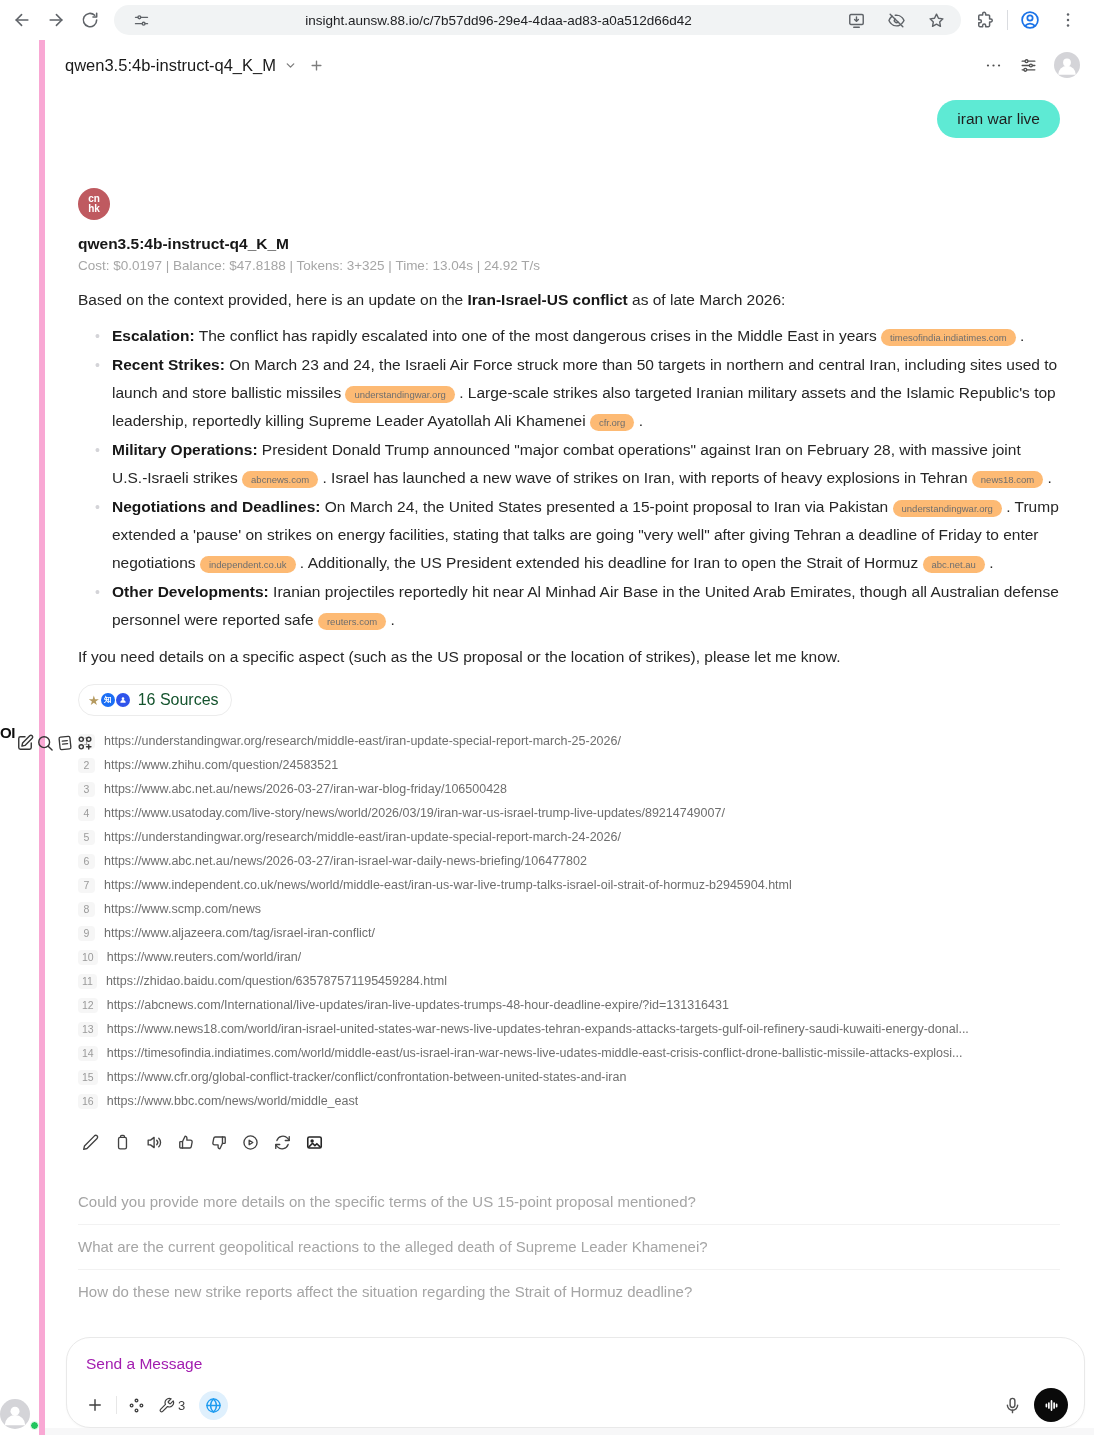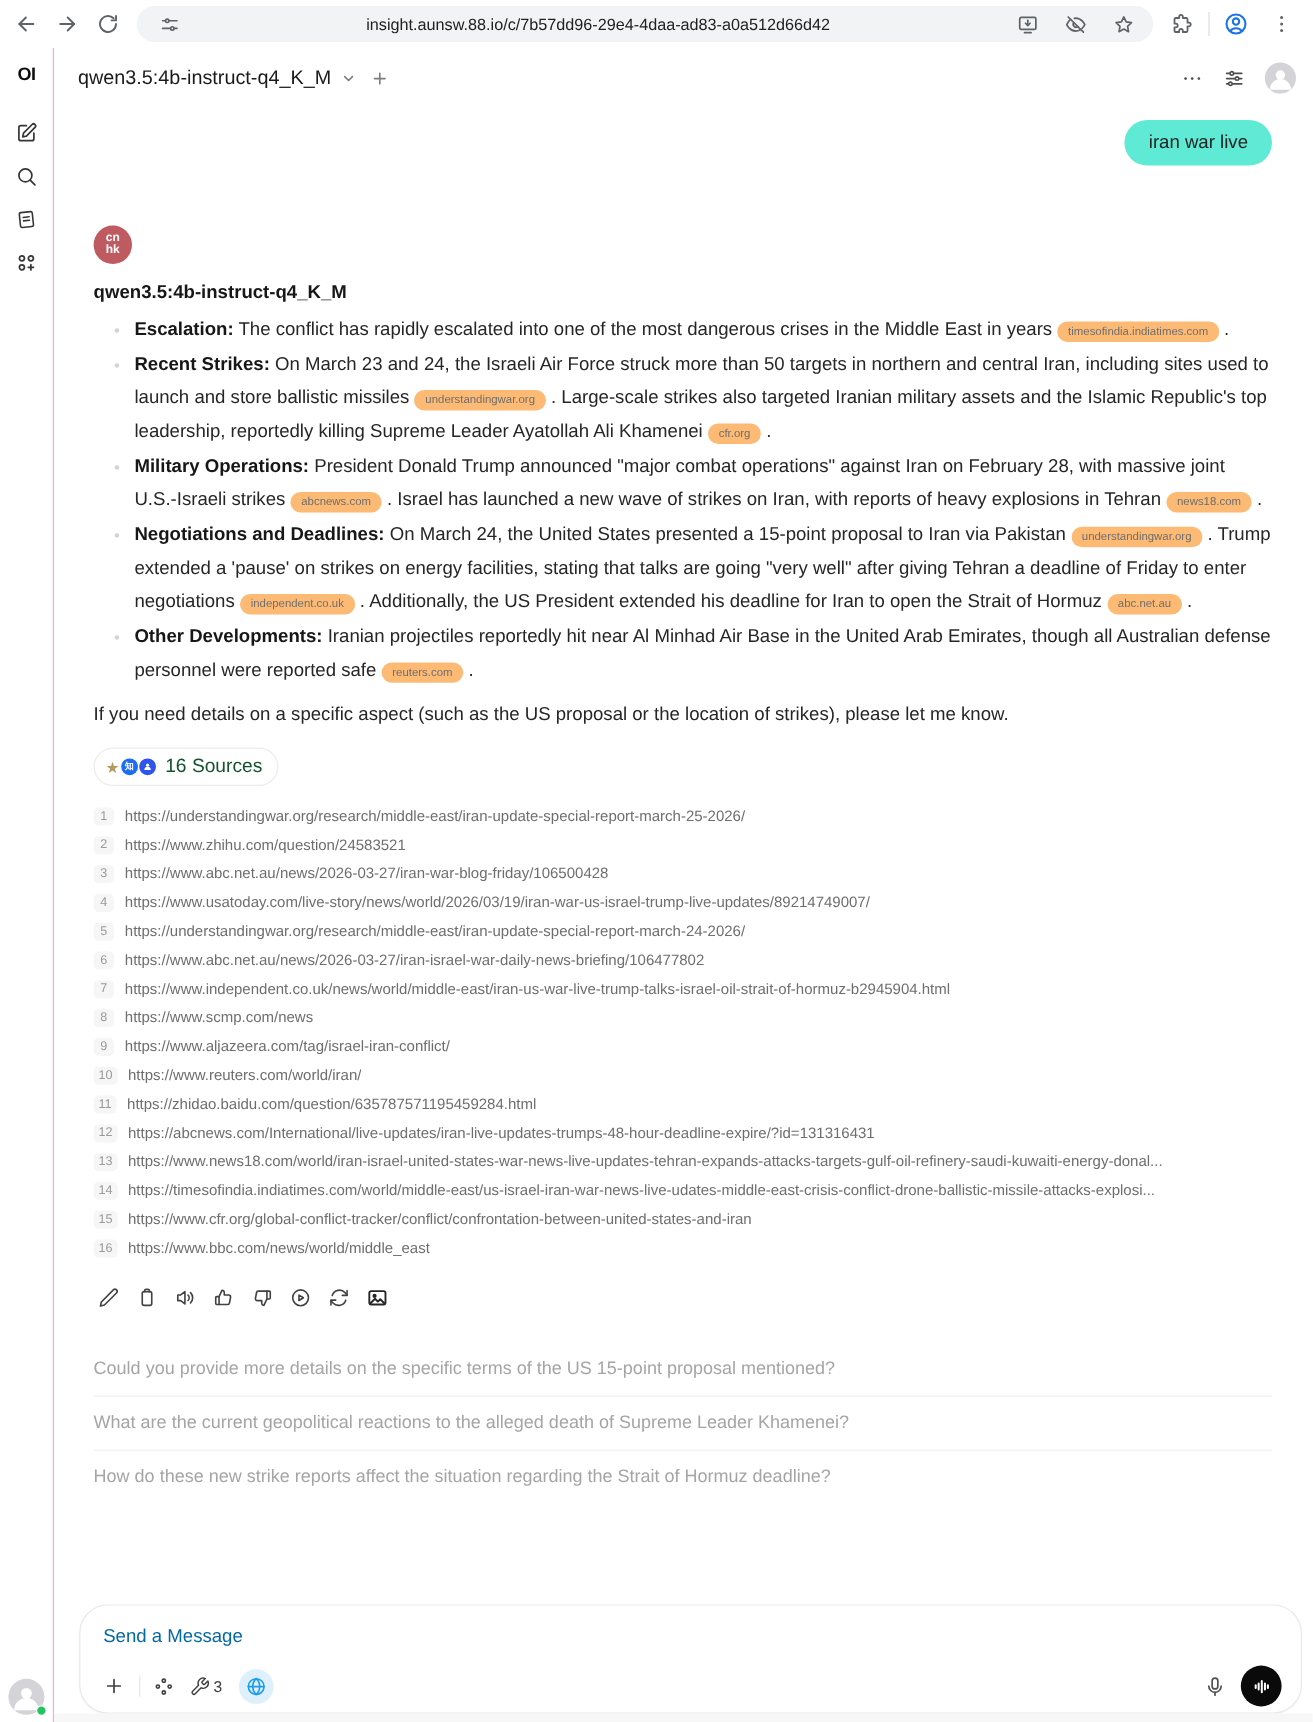--- a/index.html
+++ b/index.html
@@ -11,21 +11,21 @@
   .browser-bar { height:40px; display:flex; align-items:center; padding:0 10px 0 6px; gap:2px; background:#fff;text-align:center; }
   .nav-btn { width:32px; height:32px; border-radius:50%; display:flex; align-items:center; justify-content:center; color:#5f6368; flex:none; }
   .url-pill { flex:1; height:30px; background:#f1f3f4; border-radius:15px; display:flex; align-items:center; padding:0 10px 0 12px; gap:10px; margin:0 6px; min-width:0; }
   .url-text { flex:1; font-size:13.5px; color:#202124; white-space:nowrap; overflow:hidden; }
   .pill-ic { width:30px; height:30px; display:flex; align-items:center; justify-content:center; color:#5f6368; flex:none; }
   .chrome-right { display:flex; align-items:center; gap:6px; flex:none; }
   .vsep { width:1px; height:20px; background:#dadce0; }
 
   
   .app { display:flex; height:1395px; }
-  .sidebar { width:45px; border-right:1px solid #f9a8d4; display:flex; flex-direction:column; align-items:center; padding-top:14px; position:relative; flex:none; }
+  .sidebar { width:45px; border-right:6px solid #f9a8d4; display:flex; flex-direction:row; align-items:center; padding-top:14px; position:relative; flex:none; }
   .logo { font-size:15px; font-weight:800; letter-spacing:-0.5px; color:#0d0d0d; margin-bottom:24px; }
   .side-btn { width:32px; height:32px; display:flex; align-items:center; justify-content:center; color:#363636; margin-bottom:4px; border-radius:8px; }
   .side-avatar { position:absolute; bottom:6px; width:30px; height:30px; border-radius:50%; background:#d4d4d8; overflow:hidden; }
   .side-avatar svg { width:30px; height:30px; }
   .status-dot { position:absolute; bottom:5px; left:30px; width:9px; height:9px; border-radius:50%; background:#22c55e; border:1.5px solid #fff; }
 
   .main { flex:1; display:flex; flex-direction:column; min-width:0; }
   .chat-header { height:50px; display:flex; align-items:center; justify-content:space-between; padding:0 14px 0 20px; flex:none; }
   .model-select { display:flex; align-items:center; gap:8px; }
   .model-title { font-size:16.5px; font-weight:500; color:#1a1a1a; }
@@ -70,21 +70,21 @@
   .action-btn .ic { width:19px; height:19px; }
 
   .followup { margin-top:26px; }
   .fu-title { font-size:14.5px; font-weight:700; color:#262626; }
   .fu-item { font-size:15px; color:#a5a5a5; padding:13px 0 14px; border-bottom:1px solid #f2f2f2; cursor:pointer; }
   .fu-item:last-child { border-bottom:none; }
 
   
   .composer { padding:4px 9px 0 21px; flex:none; }
   .composer-box { border:1px solid #e9e9e9; border-radius:24px; background:#fff; padding:17px 16px 12px 19px; height:91px; box-shadow:0 1px 2px rgba(0,0,0,0.03); }
-  .placeholder { font-size:15.5px; color:#0369a1; }
+  .placeholder { font-size:15.5px; color:#a21caf; }
   .composer-row { display:flex; align-items:center; margin-top:15px; }
   .cmp-btn { display:flex; align-items:center; justify-content:center; color:#404040; cursor:pointer; }
   .cmp-sep { width:1px; height:18px; background:#e7e7e7; margin:0 10px 0 12px; }
   .tool-count { font-size:13px; color:#404040; margin:0 2px 0 3px; }
   .globe-wrap { width:29px; height:29px; border-radius:50%; background:#dff0fd; color:#1d9bf0; display:flex; align-items:center; justify-content:center; margin-left:12px; cursor:pointer; }
   .cmp-spacer { flex:1; }
   .voice-btn { width:34px; height:34px; border-radius:50%; background:#0a0a0a; display:flex; align-items:center; justify-content:center; margin-left:12px; cursor:pointer; color:#fff; }
   .bottom-strip { height:7px; background:#f7f7f8; flex:none; }
 </style>
 </head>
@@ -249,20 +249,22 @@
         <div class="user-bubble">iran war live</div>
       </div>
 
       <div class="assistant">
         <div class="bot-avatar">
           <span>cn</span>
           <span>hk</span>
         </div>
         <div class="msg">
           <div class="bot-name">qwen3.5:4b-instruct-q4_K_M</div>
+          <div class="meta-line">Cost: $0.0197 | Balance: $47.8188 | Tokens: 3+325 | Time: 13.04s | 24.92 T/s</div>
+          <p class="intro"><span>Based on the context provided, here is an update on the </span><b>Iran-Israel-US conflict</b><span> as of late March 2026:</span></p>
           <ul class="bullets">
               <li><strong>Escalation:</strong> The conflict has rapidly escalated into one of the most dangerous crises in the Middle East in years <span class="cite-chip">timesofindia.indiatimes.com</span> .</li>
               <li><strong>Recent Strikes:</strong> On March 23 and 24, the Israeli Air Force struck more than 50 targets in northern and central Iran, including sites used to launch and store ballistic missiles <span class="cite-chip">understandingwar.org</span> . Large-scale strikes also targeted Iranian military assets and the Islamic Republic's top leadership, reportedly killing Supreme Leader Ayatollah Ali Khamenei <span class="cite-chip">cfr.org</span> .</li>
               <li><strong>Military Operations:</strong> President Donald Trump announced "major combat operations" against Iran on February 28, with massive joint U.S.-Israeli strikes <span class="cite-chip">abcnews.com</span> . Israel has launched a new wave of strikes on Iran, with reports of heavy explosions in Tehran <span class="cite-chip">news18.com</span> .</li>
               <li><strong>Negotiations and Deadlines:</strong> On March 24, the United States presented a 15-point proposal to Iran via Pakistan <span class="cite-chip">understandingwar.org</span> . Trump extended a 'pause' on strikes on energy facilities, stating that talks are going "very well" after giving Tehran a deadline of Friday to enter negotiations <span class="cite-chip">independent.co.uk</span> . Additionally, the US President extended his deadline for Iran to open the Strait of Hormuz <span class="cite-chip">abc.net.au</span> .</li>
               <li><strong>Other Developments:</strong> Iranian projectiles reportedly hit near Al Minhad Air Base in the United Arab Emirates, though all Australian defense personnel were reported safe <span class="cite-chip">reuters.com</span> .</li>
             </ul>
           <p class="closing">If you need details on a specific aspect (such as the US proposal or the location of strikes), please let me know.</p>
 
           <div class="sources-pill">

